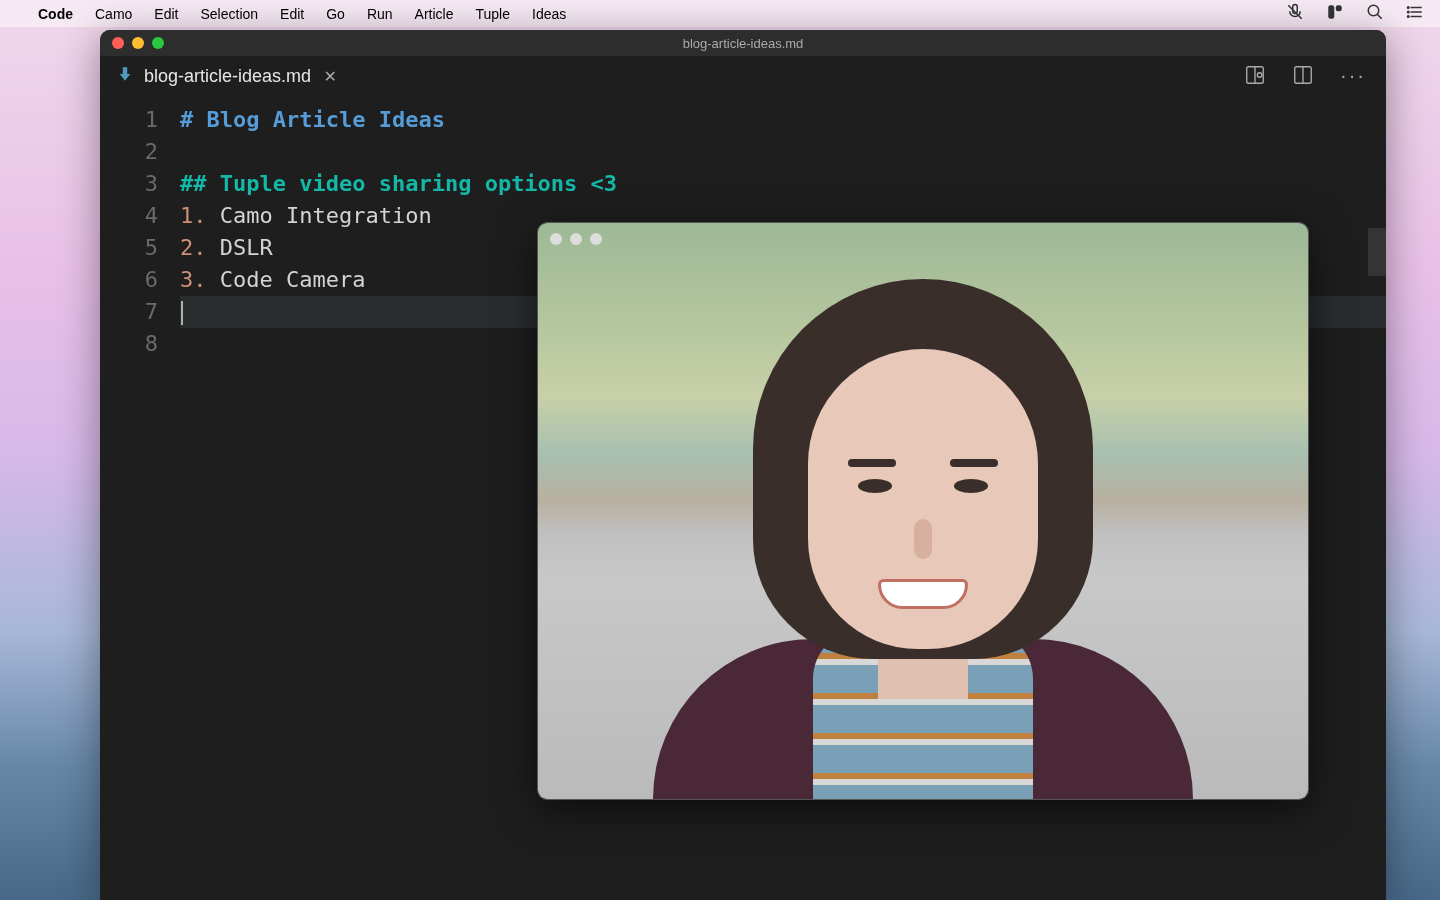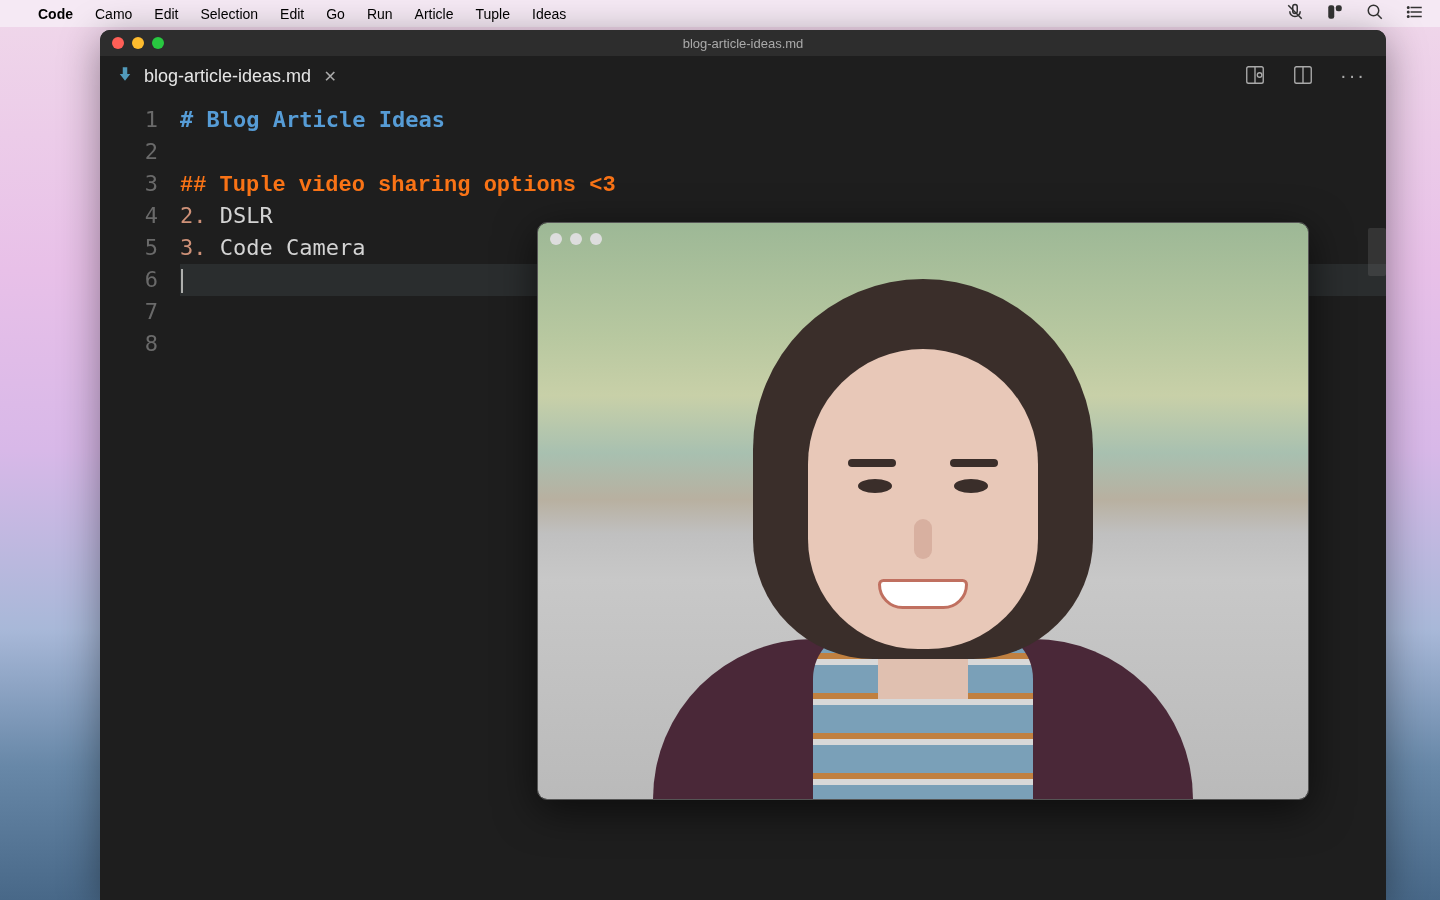--- a/index.html
+++ b/index.html
@@ -112,21 +112,21 @@
     }
     .gutter div { height: 32px; }
     .code {
       flex: 1;
       padding-top: 6px;
       color: #d4d4d4;
     }
     .code-line { height: 32px; white-space: pre; }
     .code-line.current { background: #2a2d2e; }
     .md-h1 { color: #569cd6; font-weight: 600; }
-    .md-h2 { color: #f97316; font-weight: 600; font-family: Liberation Mono, monospace; }
+    .md-h2 { color: #14b8a6; font-weight: 600; }
     .md-num { color: #ce9178; }
     .cursor {
       display: inline-block;
       width: 2px;
       height: 24px;
       background: #aeafad;
       vertical-align: middle;
       margin-left: 1px;
     }
 
@@ -360,20 +360,21 @@
       <div>4</div>
       <div>5</div>
       <div>6</div>
       <div>7</div>
       <div>8</div>
     </div>
     <div class="code">
       <div class="code-line"><span class="md-h1"># Blog Article Ideas</span></div>
       <div class="code-line"></div>
       <div class="code-line"><span class="md-h2">## Tuple video sharing options &lt;3</span></div>
+      <div class="code-line"><span class="md-num">1.</span><span> Camo Integration</span></div>
       <div class="code-line"><span class="md-num">2.</span><span> DSLR</span></div>
       <div class="code-line"><span class="md-num">3.</span><span> Code Camera</span></div>
       <div class="code-line current"><span class="cursor"></span></div>
       <div class="code-line"></div>
     </div>
     <div class="minimap-slider"></div>
   </div>
 </div>
 
 <div class="video-window">

